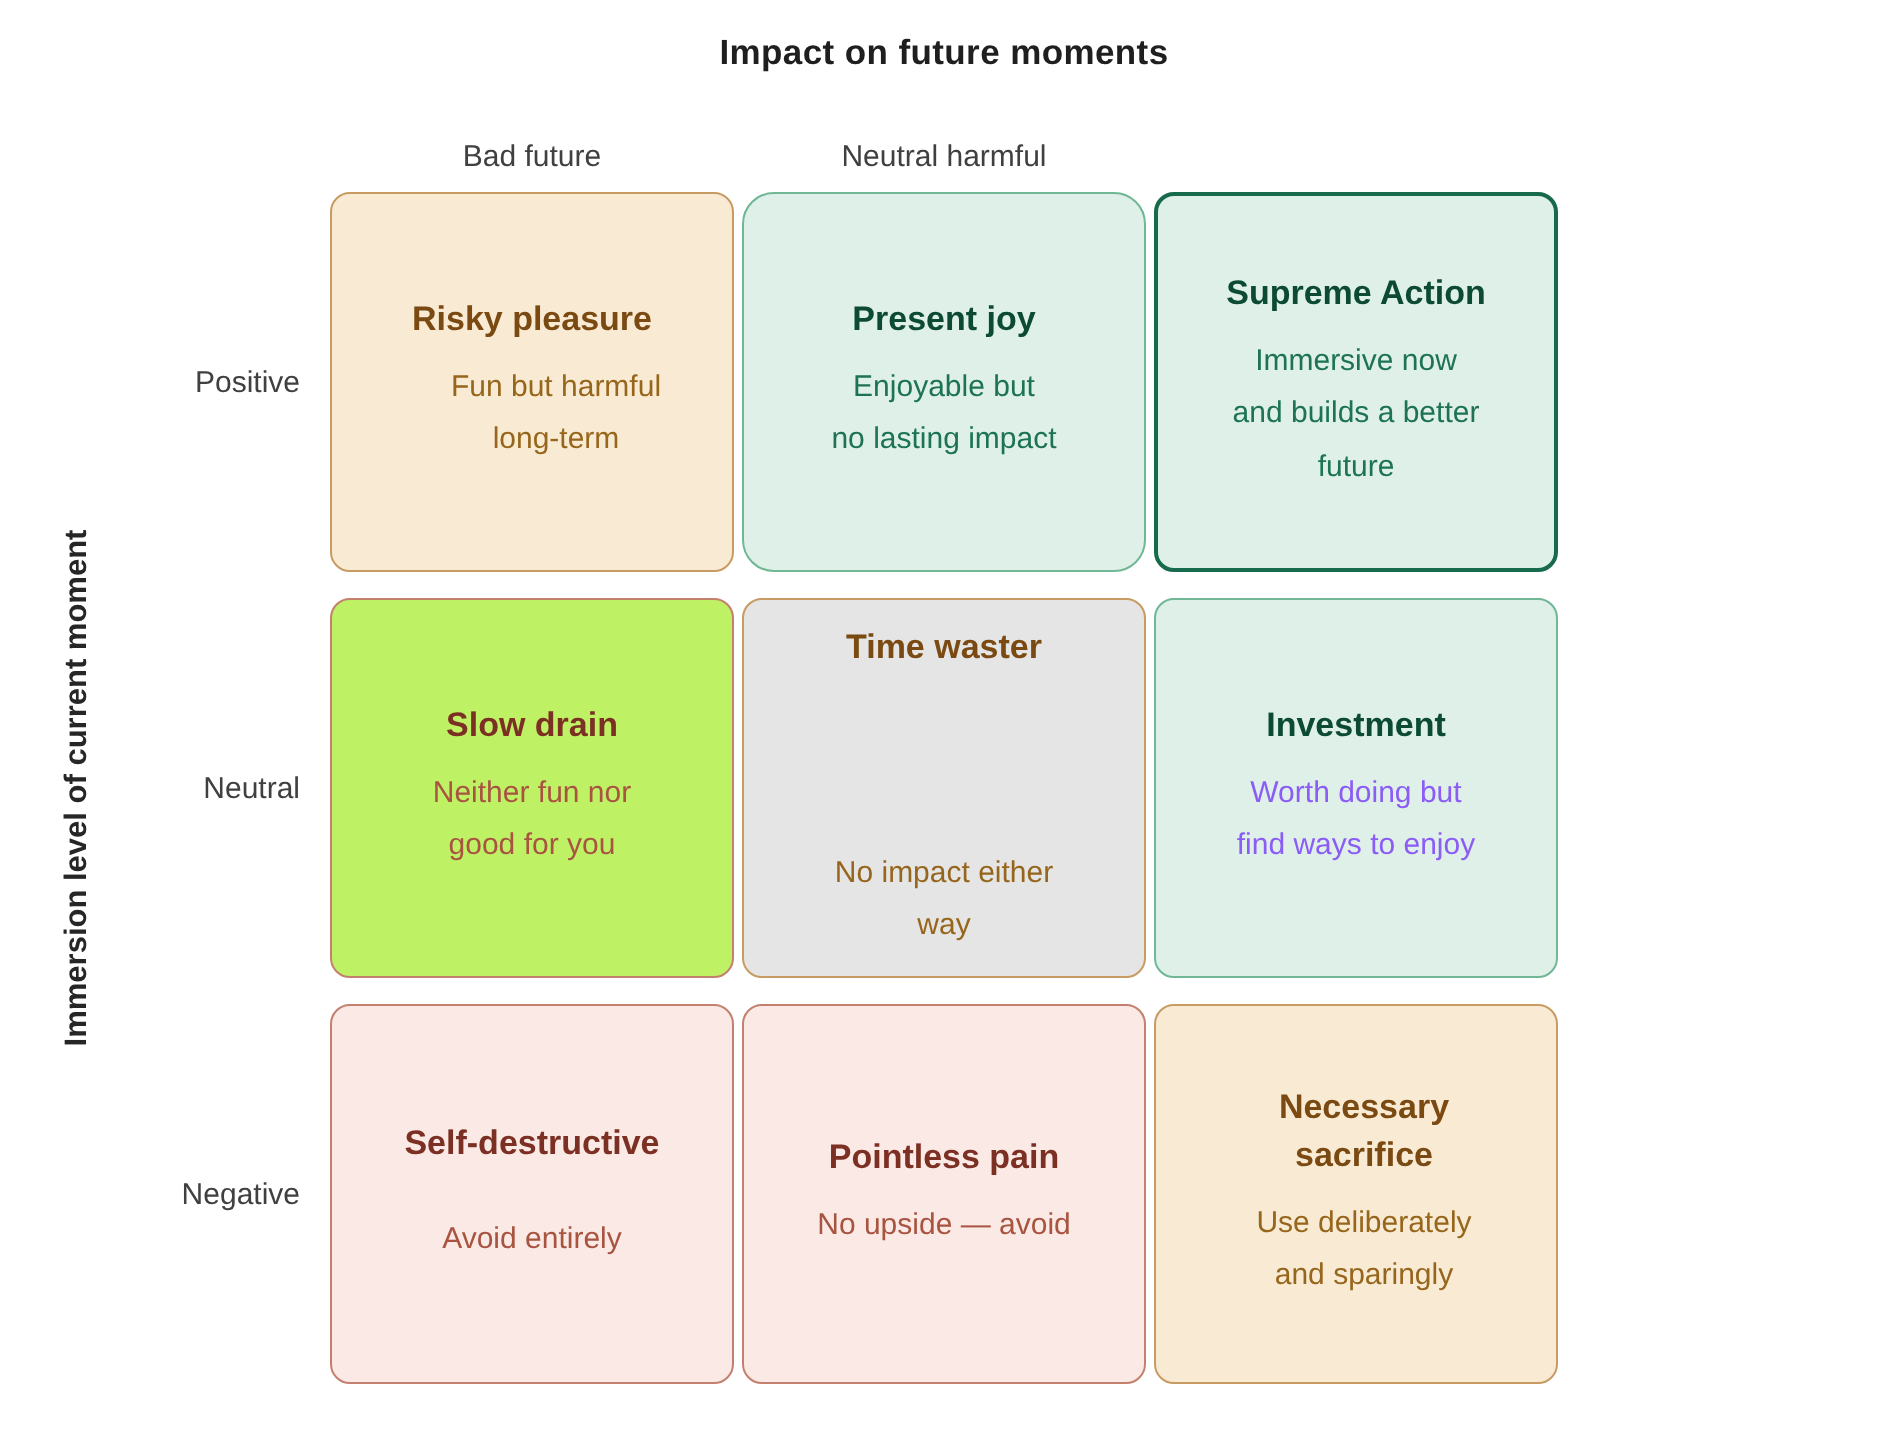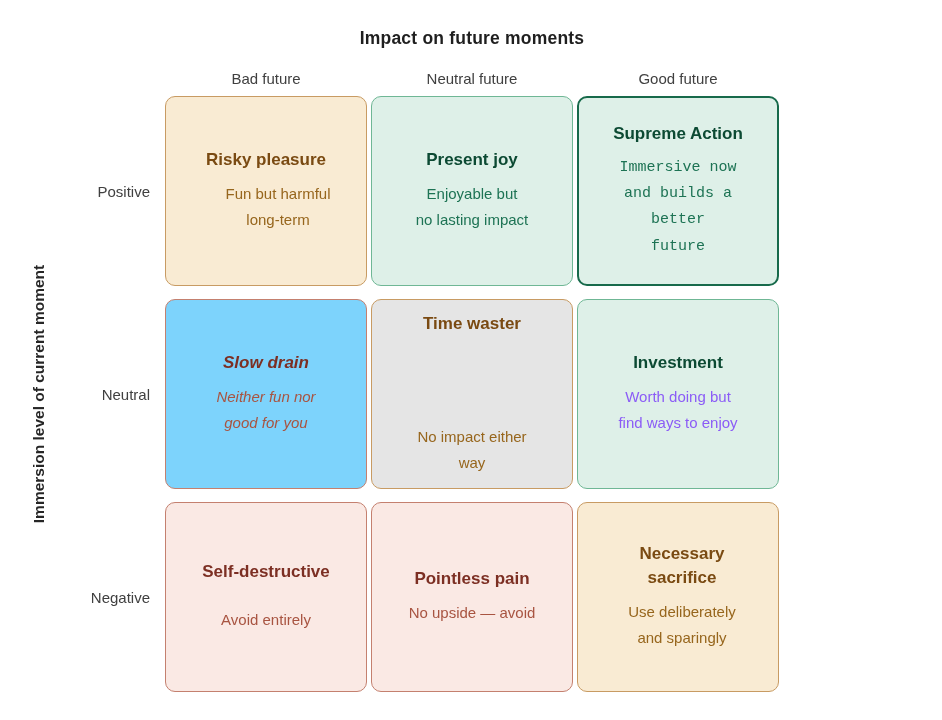--- a/index.html
+++ b/index.html
@@ -6,21 +6,21 @@
   .canvas {
     position: relative;
     width: 942px;
     height: 720px;
     background: #ffffff;
     font-family: "Liberation Sans", sans-serif;
     overflow: hidden;
   }
   .main-title {
     position: absolute;
-    left: 165px; top: 28px; width: 614px;
+    left: 165px; top: 16px; width: 614px;
     text-align: center;
     font-size: 17.5px;
     font-weight: 700;
     color: #1f1f1f;
     letter-spacing: 0.2px;
   }
   .col-headers {
     position: absolute;
     left: 165px; top: 70px;
     display: grid;
@@ -91,54 +91,53 @@
 </style>
 </head>
 <body>
 
 <div class="canvas">
 
   <div class="main-title">Impact on future moments</div>
 
   <div class="col-headers">
     <div class="col-header">Bad future</div>
-    <div class="col-header">Neutral future</div>
-    <div class="col-header">Good future</div>
+    <div class="col-header">Neutral harmful</div>
   </div>
 
   <div class="y-axis-label">Immersion level of current moment</div>
 
   <div class="row-labels">
     <div class="row-label">Positive</div>
     <div class="row-label">Neutral</div>
     <div class="row-label">Negative</div>
   </div>
 
   <div class="matrix">
 
     <div class="cell" style="background-color: rgb(249, 235, 211); border-color: rgb(200, 155, 99); border-width: 1.5px;">
       <div class="cell-title" style="color: rgb(122, 74, 18);">Risky pleasure</div>
       <div class="cell-sub" style="color: rgb(151, 102, 29); margin-left: 24px;">Fun but harmful
 long-term</div>
     </div>
 
-    <div class="cell" style="background-color: rgb(222, 240, 232); border-color: rgb(111, 183, 149); border-width: 1.5px;">
+    <div class="cell" style="background-color: rgb(222, 240, 232); border-color: rgb(111, 183, 149); border-width: 1.5px; border-radius: 16px;">
       <div class="cell-title" style="color: rgb(12, 74, 51);">Present joy</div>
       <div class="cell-sub" style="color: rgb(29, 115, 84);">Enjoyable but
 no lasting impact</div>
     </div>
 
     <div class="cell" style="background-color: rgb(222, 240, 232); border-color: rgb(23, 106, 75); border-width: 2.5px;">
       <div class="cell-title" style="color: rgb(12, 74, 51);">Supreme Action</div>
-      <div class="cell-sub" style="color: rgb(29, 115, 84); font-family: Liberation Mono, monospace;">Immersive now
+      <div class="cell-sub" style="color: rgb(29, 115, 84);">Immersive now
 and builds a better
 future</div>
     </div>
 
-    <div class="cell" style="background-color: #7dd3fc; border-color: rgb(196, 128, 111); border-width: 1.5px; font-style: italic;">
+    <div class="cell" style="background-color: #bef264; border-color: rgb(196, 128, 111); border-width: 1.5px;">
       <div class="cell-title" style="color: rgb(124, 47, 35);">Slow drain</div>
       <div class="cell-sub" style="color: rgb(168, 84, 65);">Neither fun nor
 good for you</div>
     </div>
 
     <div class="cell" style="background-color: #e5e5e5; border-color: rgb(200, 155, 99); border-width: 1.5px; justify-content: space-between;">
       <div class="cell-title" style="color: rgb(122, 74, 18);">Time waster</div>
       <div class="cell-sub" style="color: rgb(151, 102, 29);">No impact either
 way</div>
     </div>

